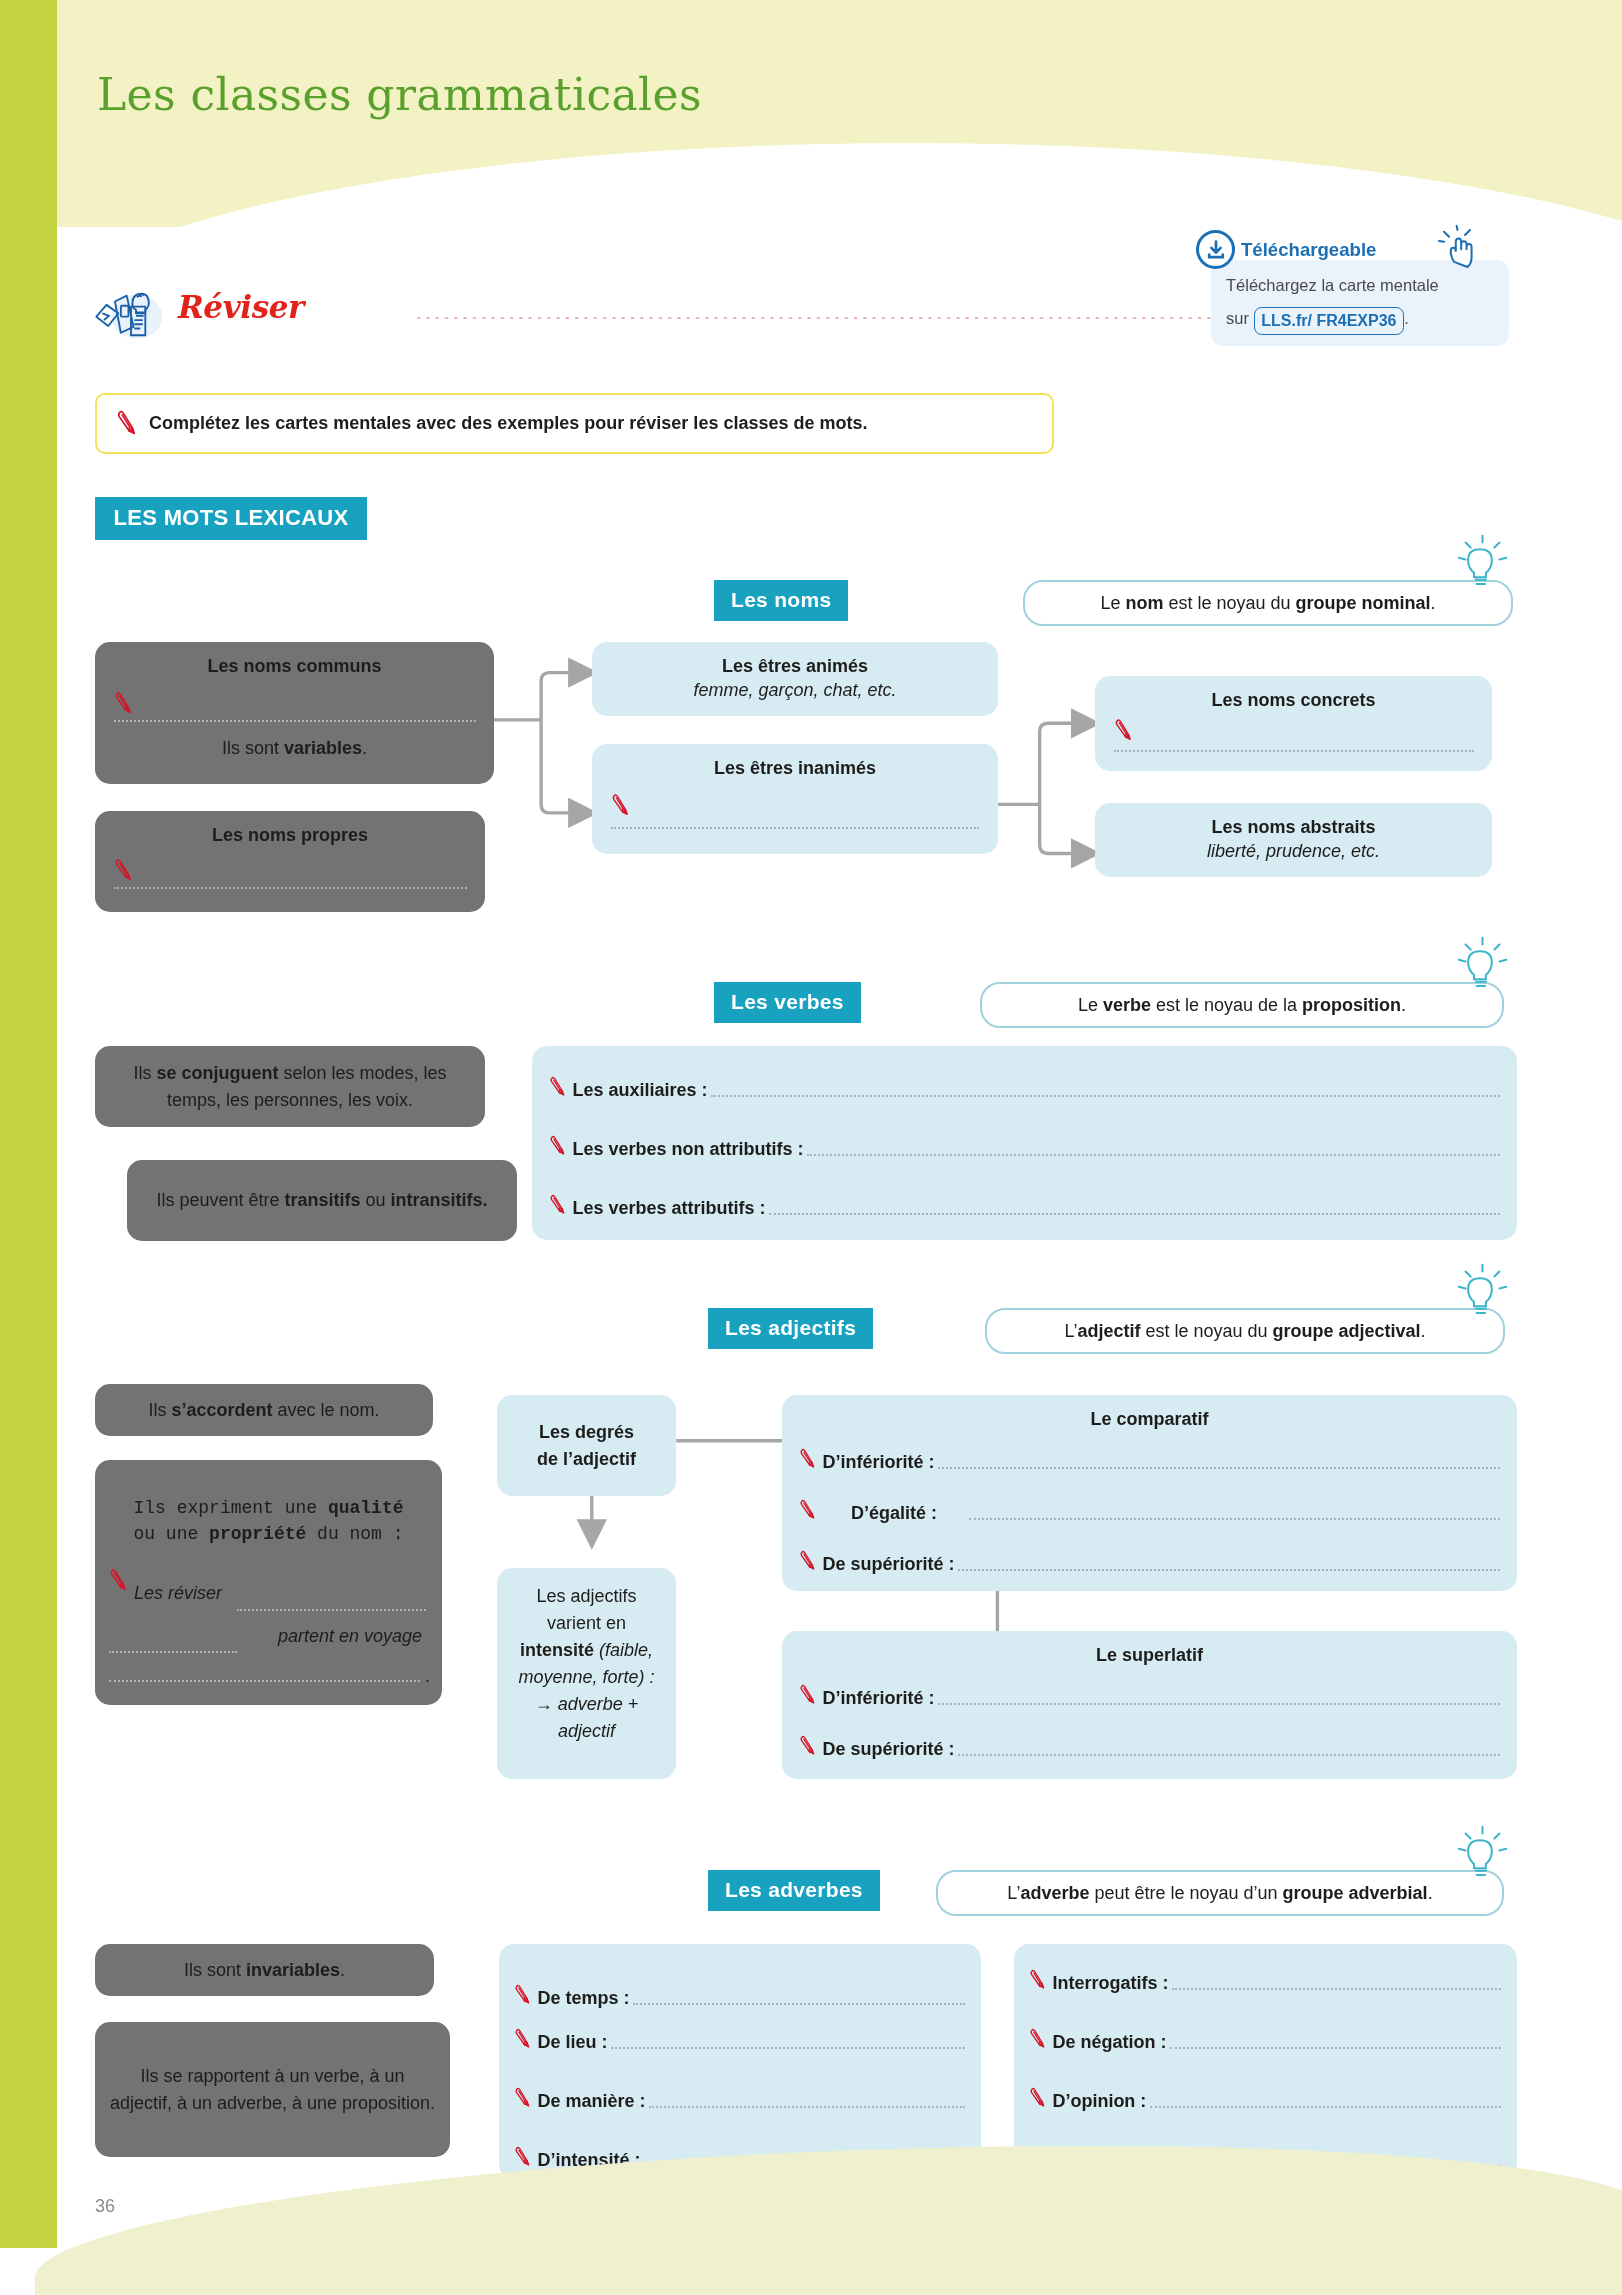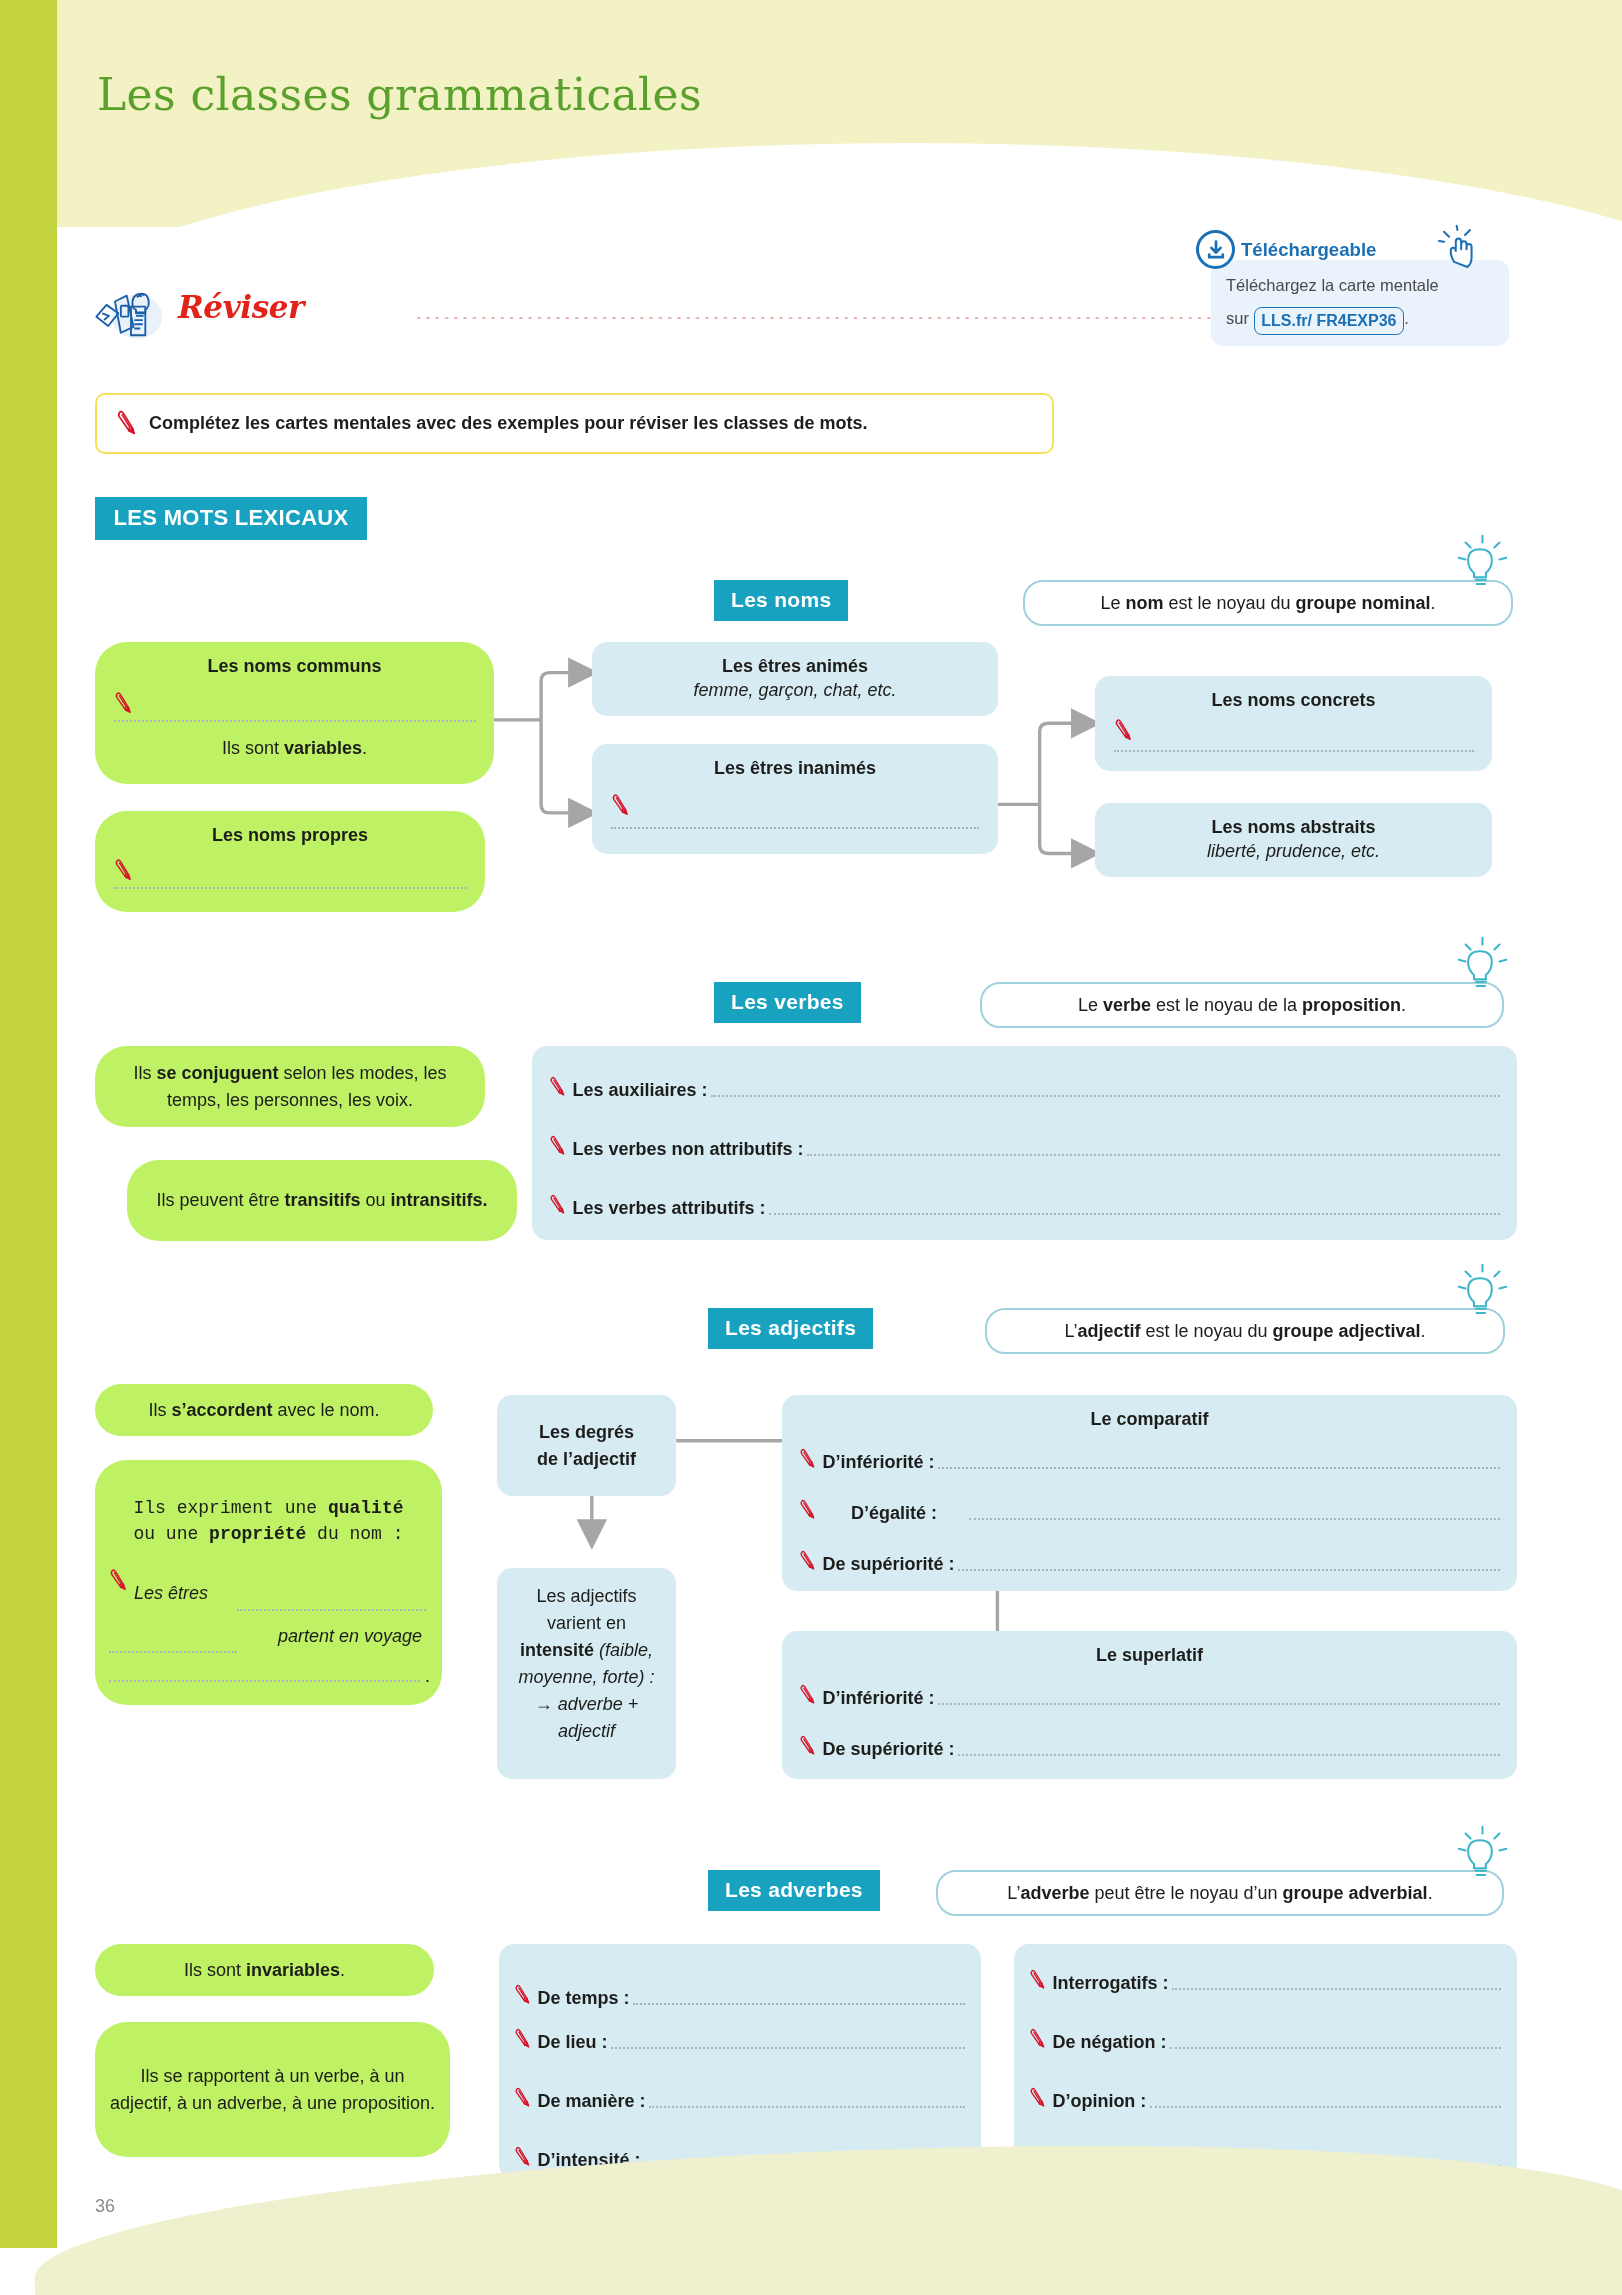--- a/index.html
+++ b/index.html
@@ -151,21 +151,21 @@
   }
   .note b { font-weight: 700; }
   .bulb { position: absolute; }
 
   
   .card {
     position: absolute;
     border-radius: 15px;
     background: #d7ecf2;
   }
-  .card.mid { background: #bef264; border-radius: 32px; }
+  .card.mid { background: #737373; }
   .card-title {
     text-align: center; font-weight: 700; font-size: 18px; color: #1d1d1b;
     padding-top: 13.5px;
   }
   .card-ex {
     text-align: center; font-style: italic; font-size: 18px; color: #1d1d1b;
     padding-top: 3.4px;
   }
   .card-plain {
     text-align: center; font-size: 18px; color: #1d1d1b;
@@ -486,21 +486,21 @@
     <span style="position:absolute;left:13.5px;top:108px;">
       <svg width="22" height="25" viewBox="0 0 30 34">
           <g fill="none" stroke="#d8142c" stroke-width="2" stroke-linejoin="round">
         <path d="M5 3 q-3 3 -1 6 l12 17 l4 -3 l-11 -18 q-2 -3 -4 -2 z"></path>
             <path d="M7 6 l10 16"></path>
         <path d="M16 26 l4 -3 l2 6 z" fill="#d8142c"></path>
             <circle cx="17.5" cy="24" r="2.2"></circle>
           </g>
         </svg>
     </span>
-    <div style="position:absolute; left:39px; top:123px; font-style:italic; font-size:18px; color:#1d1d1b;">Les êtres</div>
+    <div style="position:absolute; left:39px; top:123px; font-style:italic; font-size:18px; color:#1d1d1b;">Les réviser</div>
     <div class="rule-only" style="left:142px; top:149px; width:189px;"></div>
     <div style="position:absolute; right:20px; top:166px; font-style:italic; font-size:18px; color:#1d1d1b;">partent en voyage</div>
     <div class="rule-only" style="left:13.5px; top:191px; width:128px;"></div>
     <div class="rule-only" style="left:13.5px; top:220px; width:311px;"></div>
     <div style="position:absolute; left:330px; top:206px; font-size:18px; color:#1d1d1b;">.</div>
   </div>
 
   <div class="card" style="left:497px; top:1395px; width:179px; height:101px;">
     <div class="card-plain vc" style="font-weight:700;">
       <div>Les degrés</div>

